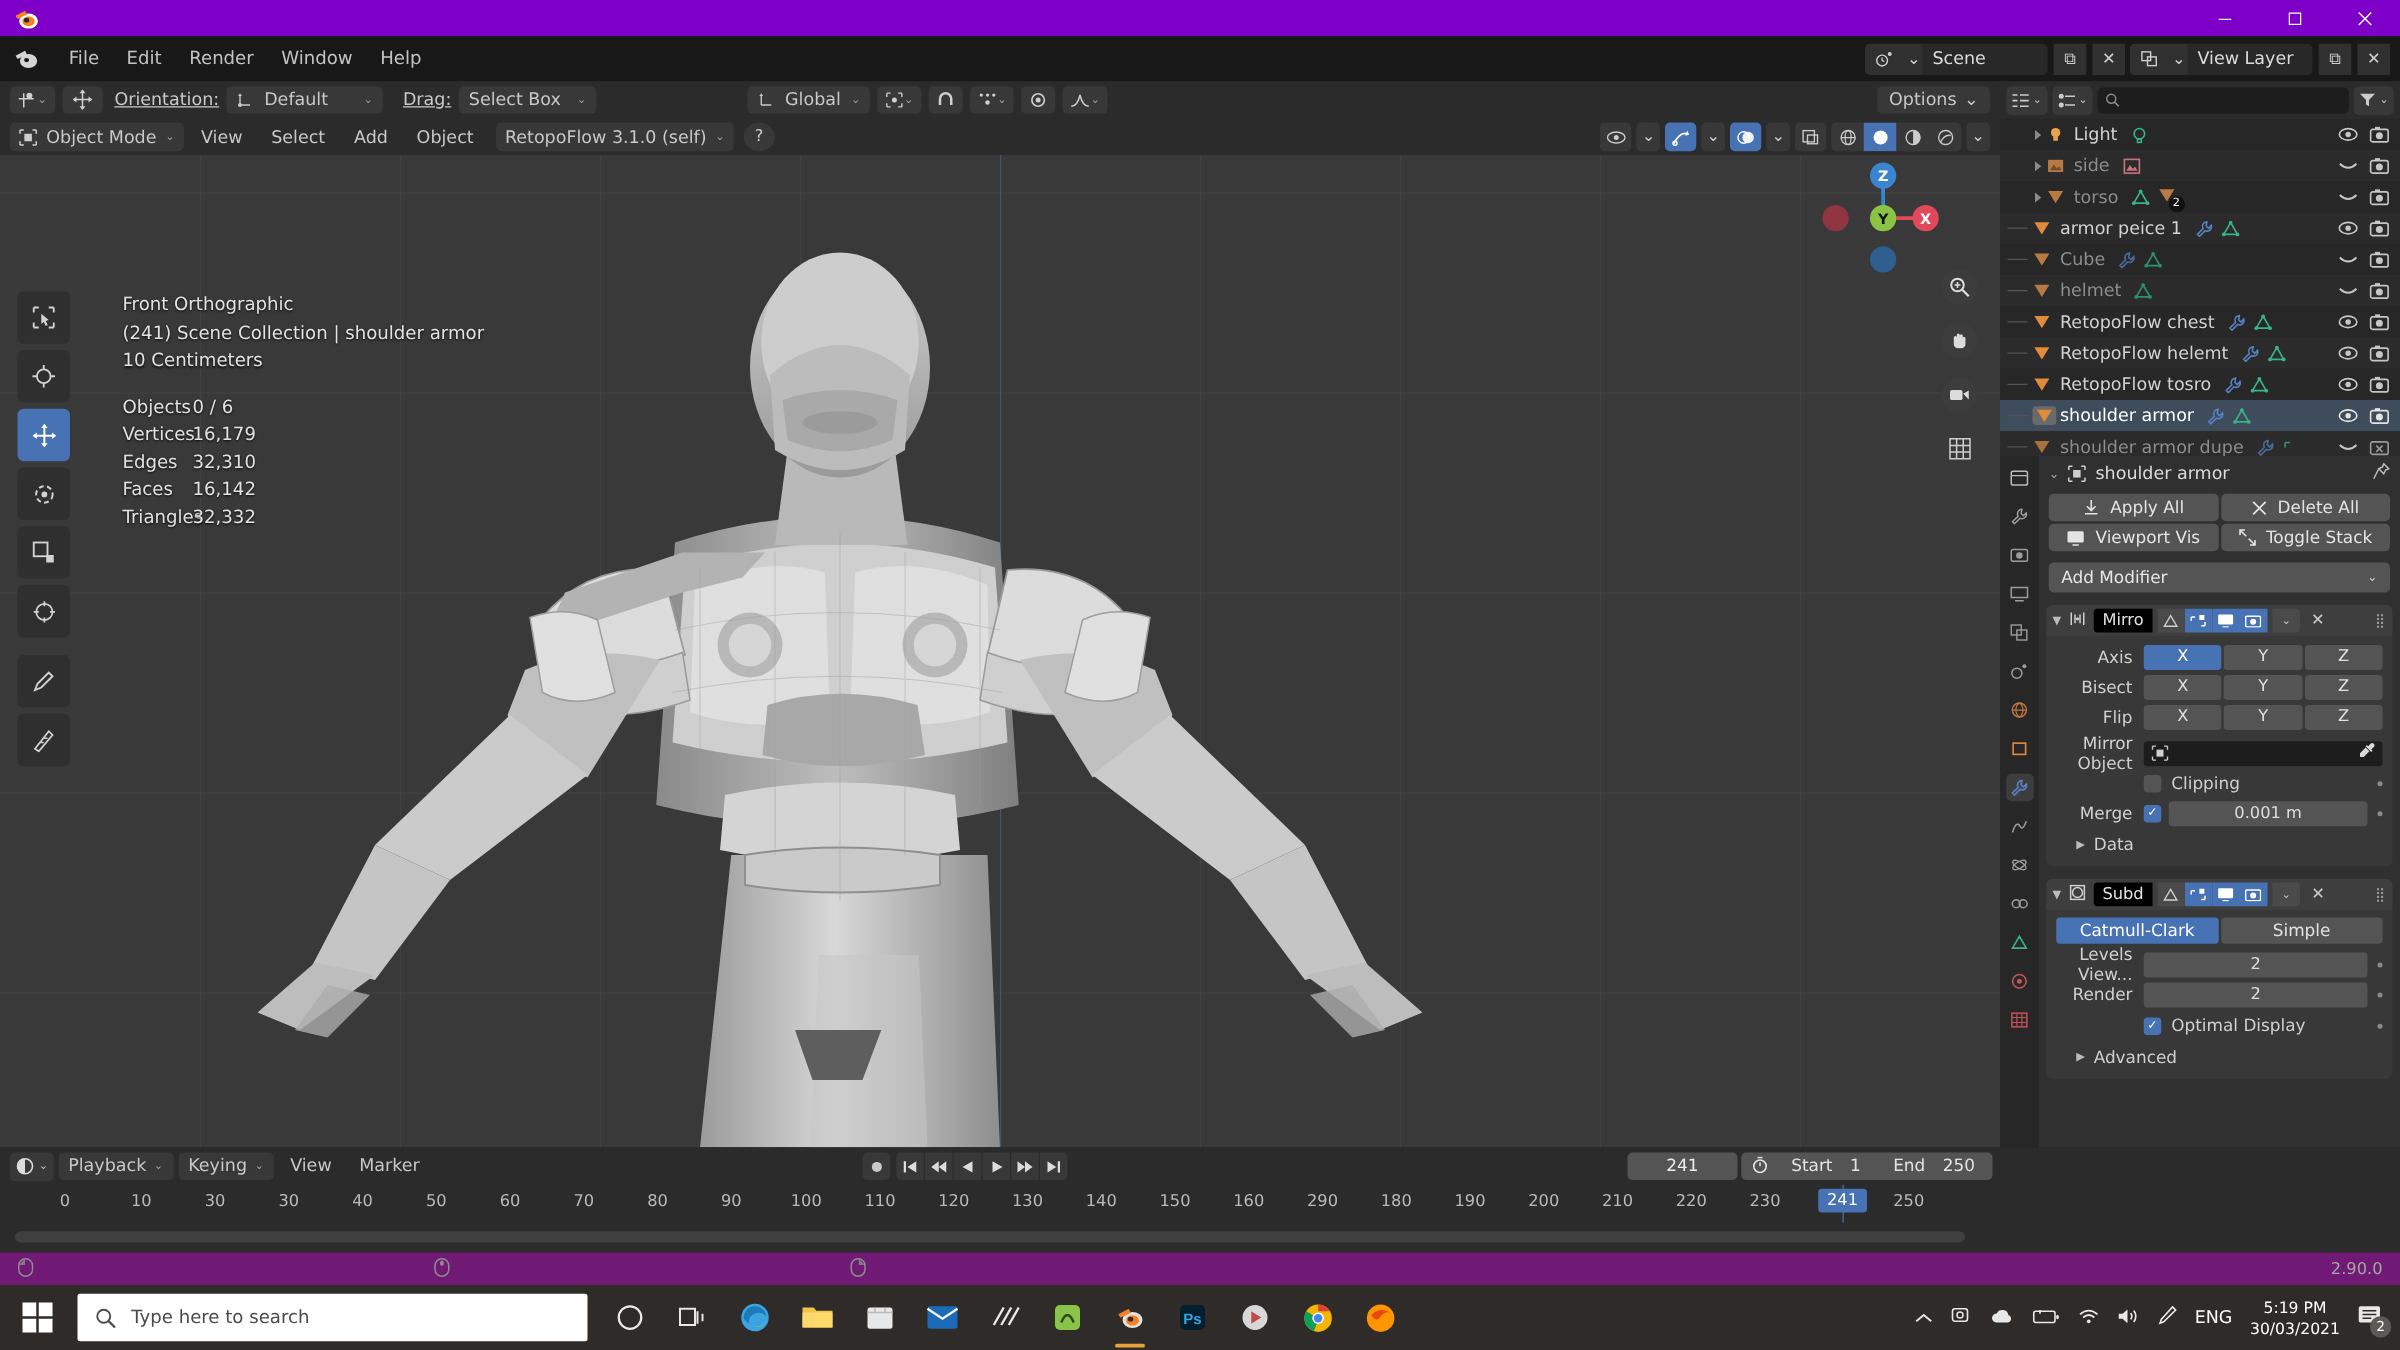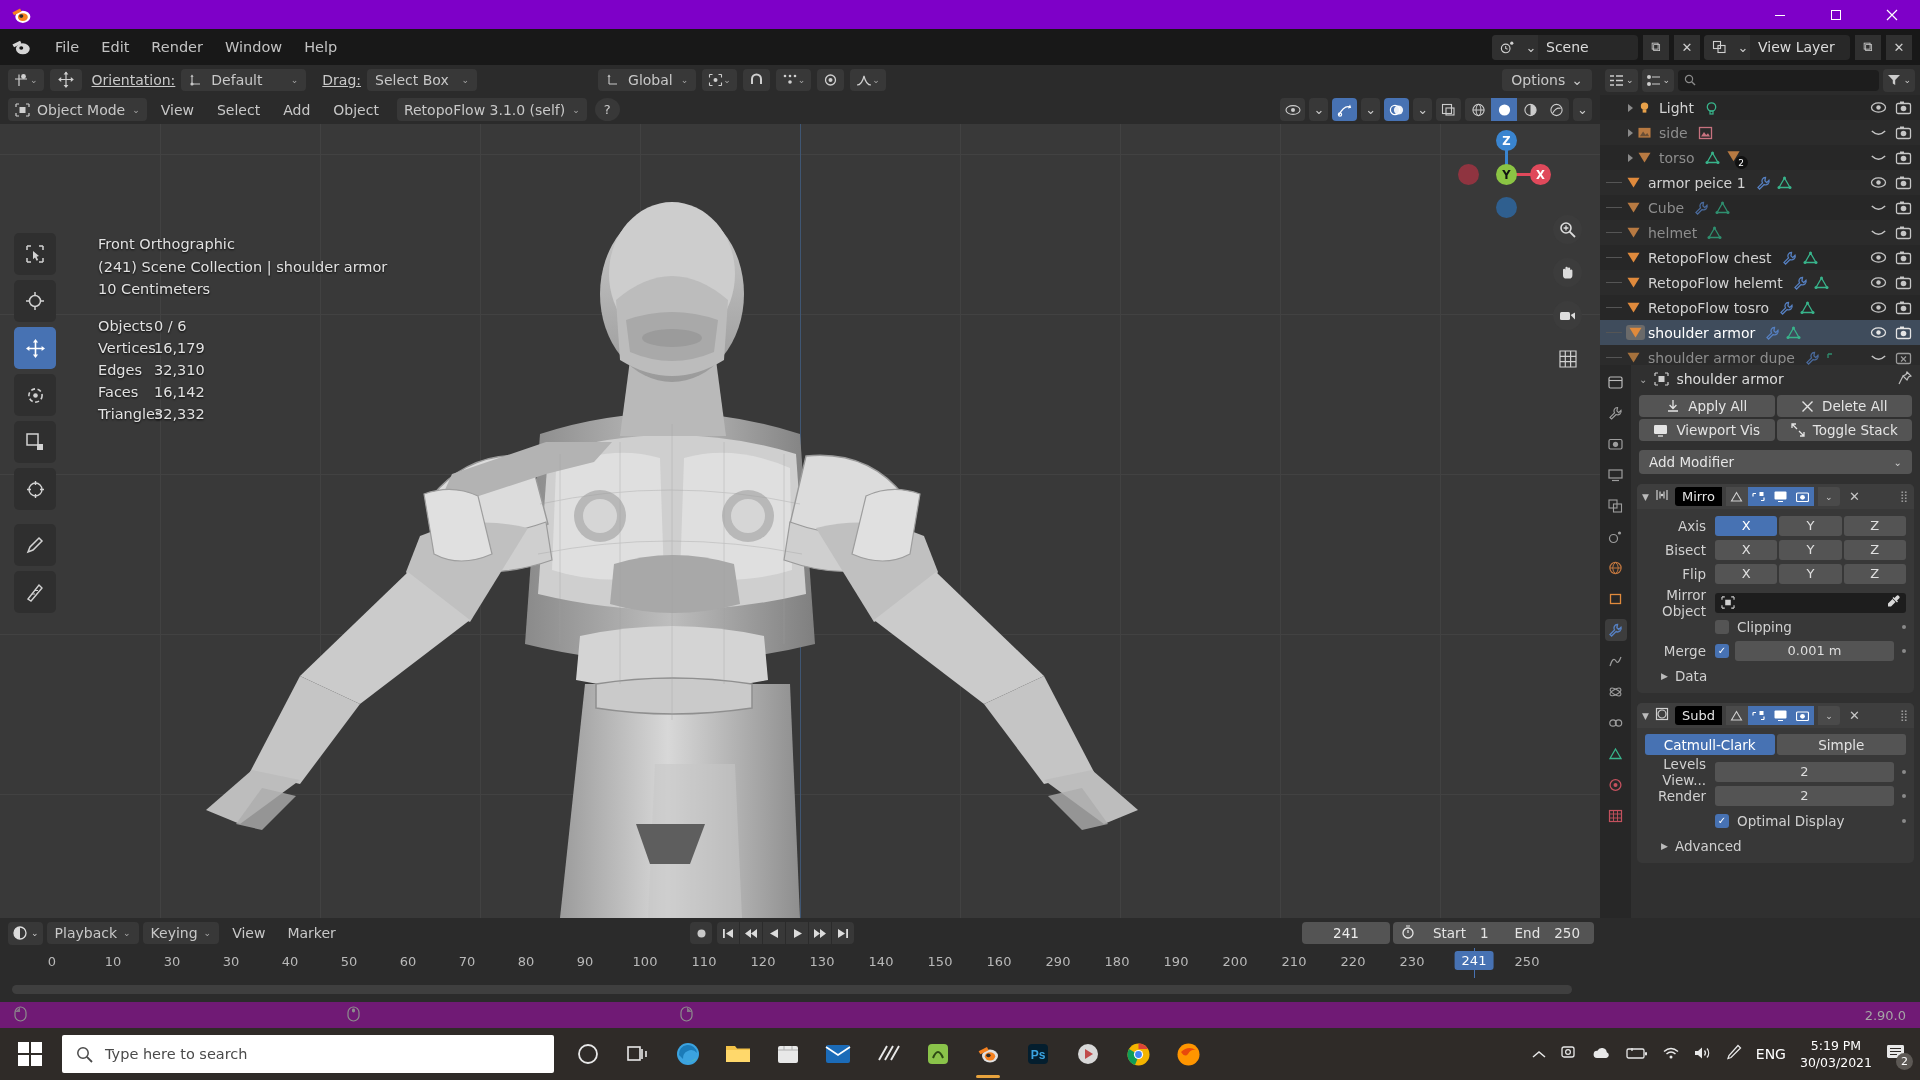--- a/index.html
+++ b/index.html
@@ -212,21 +212,21 @@
   .playhead { position:absolute; top:0; bottom:0; width:1px; background:#4772b3; }
   .tl-scroll { position:absolute; left:12px; bottom:8px; height:9px; background:#3f3f3f; border-radius:5px; }
   .statusbar { position:absolute; left:0; top:1002px; width:1920px; height:26px; background:#701a75;
                display:flex; align-items:center; font-size:12.5px; color:#9b9b9b; }
   .sb-ico { margin-left:14px; }
   .ver { margin-left:auto; margin-right:14px; color:#a5a5a5; font-size:13px; }
 
   
   .taskbar { position:absolute; left:0; top:1028px; width:1920px; height:52px; background:#2f2b28; display:flex; align-items:center;}
   .tb-start { width:60px; height:52px; display:flex; align-items:center; justify-content:center; }
-  .tb-search { width:492px; height:38px; background:#ffffff; border-radius:2px; display:flex;
+  .tb-search { width:408px; height:38px; background:#ffffff; border-radius:2px; display:flex;
                align-items:center; gap:12px; padding:0 14px; color:#4a4a4a; font-size:14.5px; margin-left:2px;}
   .tb-icons { display:flex; align-items:center; gap:2px; margin-left:10px;}
   .tbi { width:48px; height:52px; display:flex; align-items:center; justify-content:center; position:relative;}
   .tray { margin-left:auto; display:flex; align-items:center; gap:14px; padding-right:14px; color:#fff; }
   .clock { text-align:center; font-size:12.5px; line-height:17px; color:#fff; }
   .active-underline { position:absolute; bottom:2px; left:12px; right:12px; height:3px; background:#e8a33d; border-radius:2px;}
 </style>
 </head>
 <body>
 

